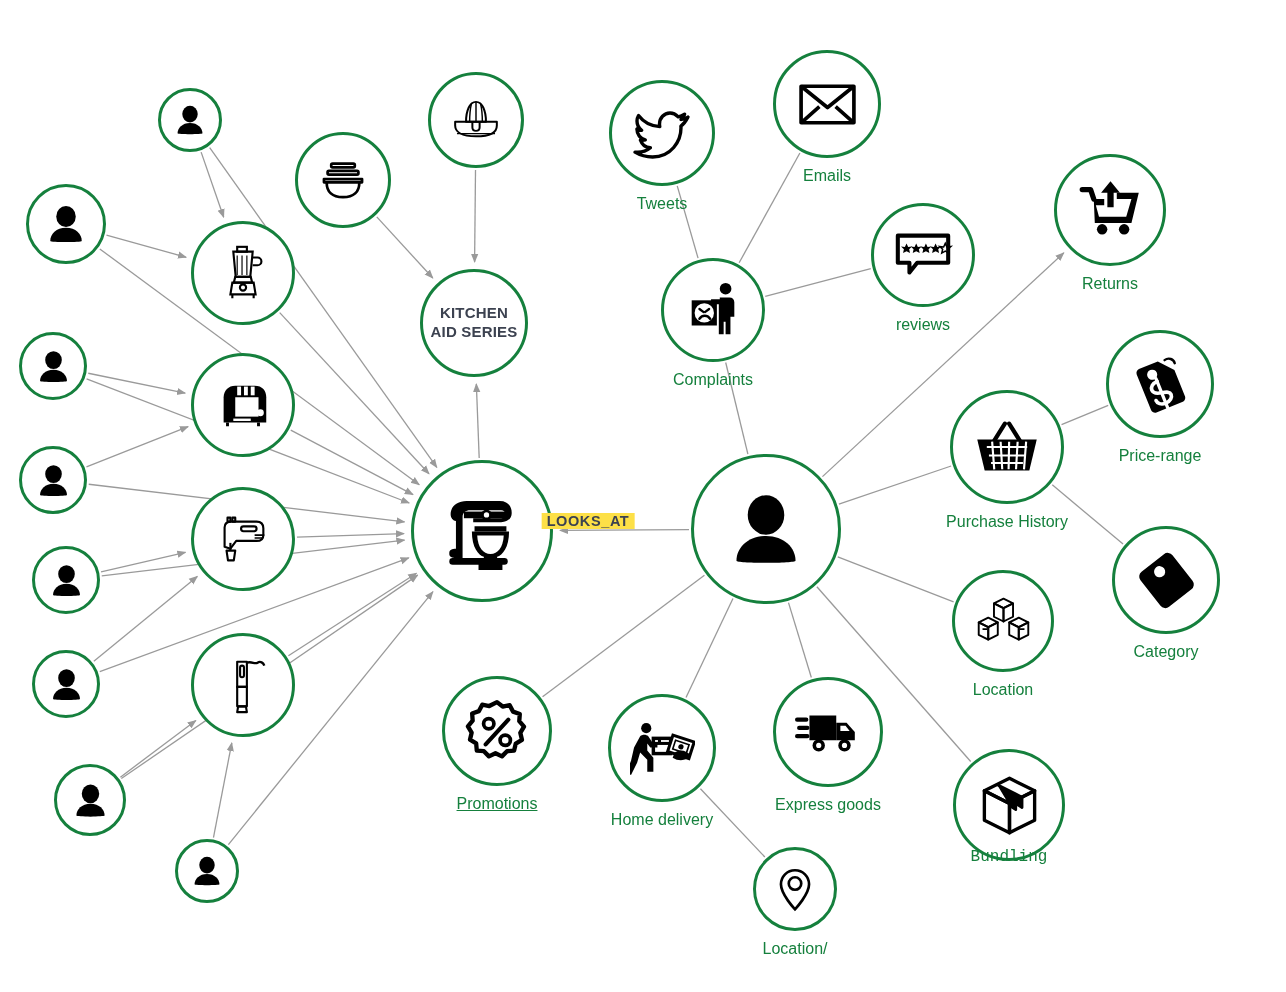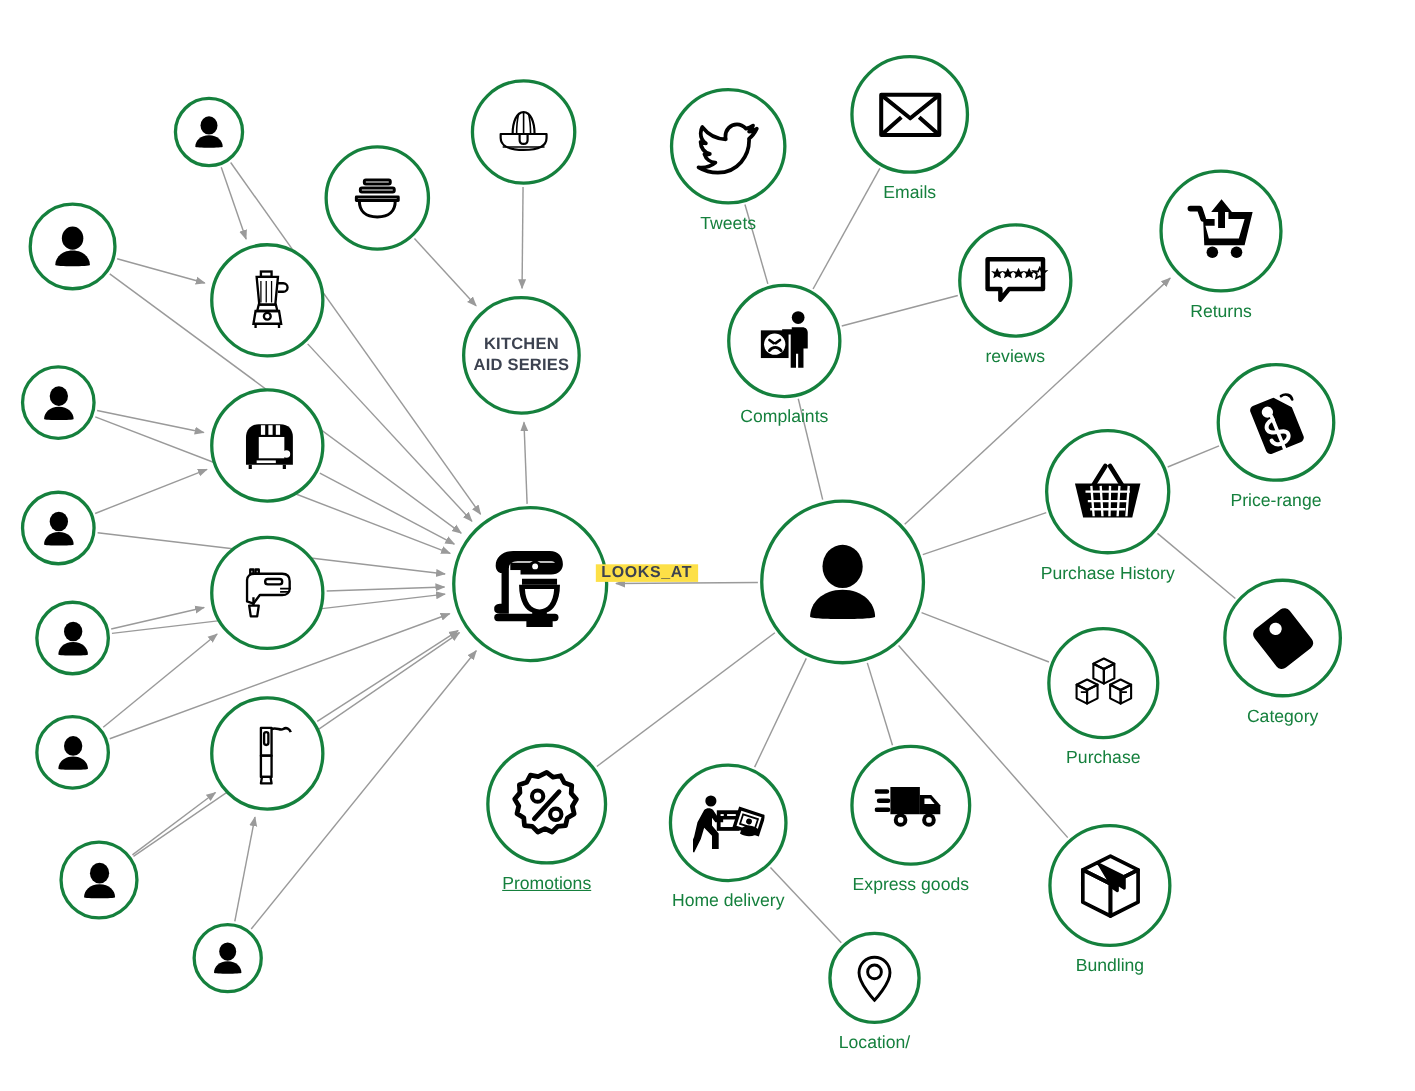--- a/index.html
+++ b/index.html
@@ -398,21 +398,21 @@
     </div>
   <div id="label-layer">
       <div class="nlabel" style="left: 662px; top: 195px; transform: translateX(-50%);">Tweets</div>
       <div class="nlabel" style="left: 827px; top: 167px; transform: translateX(-50%);">Emails</div>
       <div class="nlabel" style="left: 713px; top: 371px; transform: translateX(-50%);">Complaints</div>
       <div class="nlabel" style="left: 923px; top: 316px; transform: translateX(-50%);">reviews</div>
       <div class="nlabel" style="left: 1110px; top: 275px; transform: translateX(-50%);">Returns</div>
       <div class="nlabel" style="left: 1160px; top: 447px; transform: translateX(-50%);">Price-range</div>
       <div class="nlabel" style="left: 1166px; top: 643px; transform: translateX(-50%);">Category</div>
       <div class="nlabel" style="left: 1007px; top: 513px; transform: translateX(-50%); text-align: right;">Purchase History</div>
-      <div class="nlabel" style="left: 1003px; top: 681px; transform: translateX(-50%);">Purchase</div>
-      <div class="nlabel" style="left: 1009px; top: 870px; transform: translateX(-50%);">Bundling</div>
+      <div class="nlabel" style="left: 1003px; top: 681px; transform: translateX(-50%);">Location</div>
+      <div class="nlabel" style="left: 1009px; top: 848px; transform: translateX(-50%); font-family: Liberation Mono, monospace;">Bundling</div>
       <div class="nlabel" style="left: 497px; top: 795px; transform: translateX(-50%); text-decoration: underline;">Promotions</div>
       <div class="nlabel" style="left: 662px; top: 811px; transform: translateX(-50%);">Home delivery</div>
       <div class="nlabel" style="left: 828px; top: 796px; transform: translateX(-50%);">Express goods</div>
       <div class="nlabel" style="left: 795px; top: 940px; transform: translateX(-50%);">Location/</div>
       <div class="elabel" style="left: 588px; top: 521px; transform: translate(-50%, -50%);">LOOKS_AT</div>
     </div>
 </div>
 
 </body></html>

